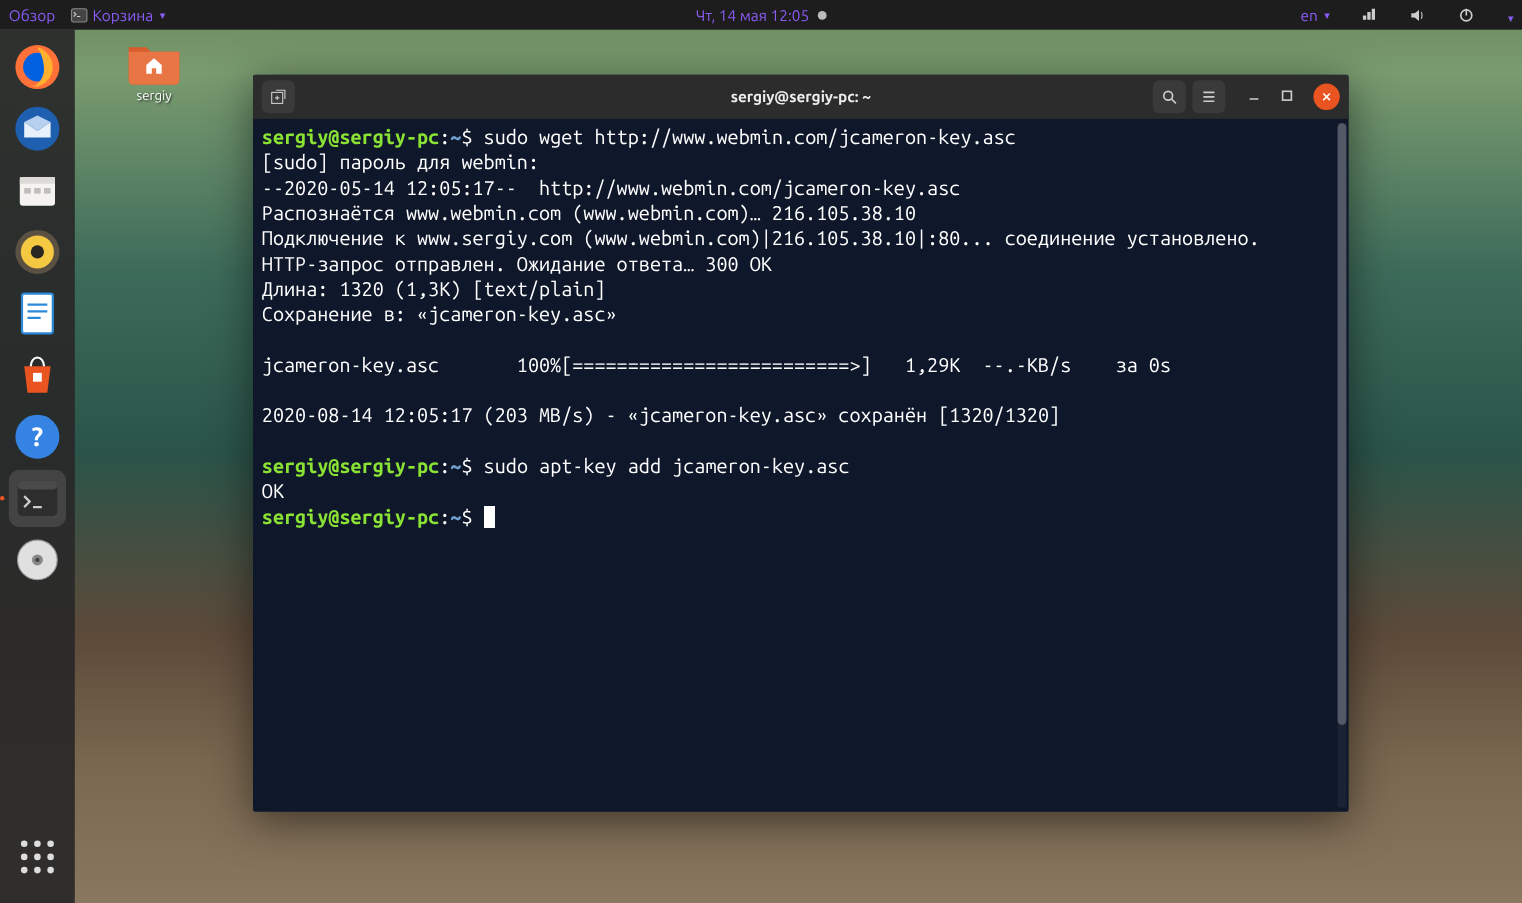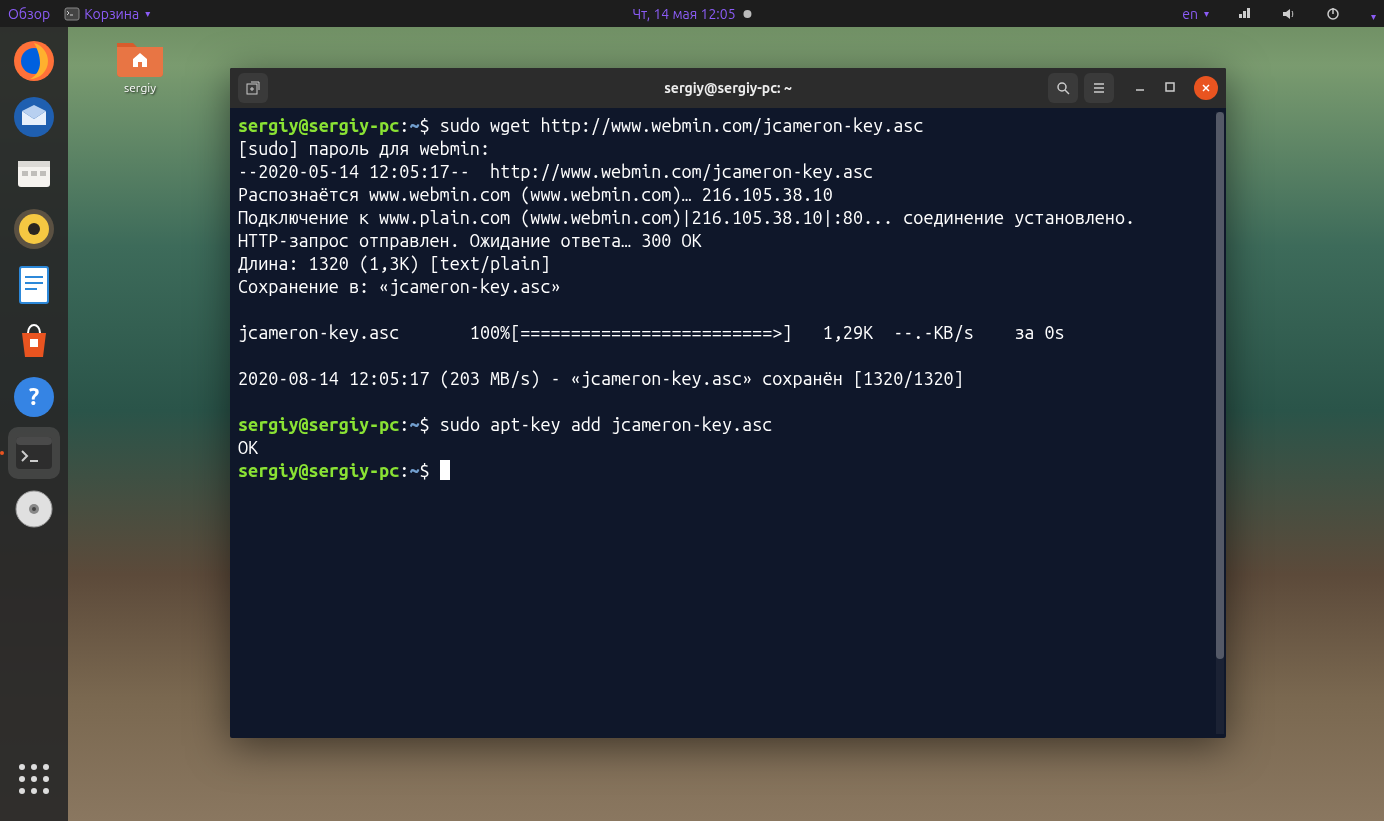--- a/index.html
+++ b/index.html
@@ -210,21 +210,21 @@
               <line x1="9" y1="3" x2="3" y2="9" stroke="#fff" stroke-width="1.5"></line>
             </svg>
           </span>
       </div>
     </div>
   </div>
   <div class="terminal-body"><span class="prompt-user">sergiy@sergiy-pc</span><span class="prompt-sep">:</span><span class="prompt-path">~</span><span class="prompt-sep">$</span> <span>sudo wget http://www.webmin.com/jcameron-key.asc</span>
 <span>[sudo] пароль для webmin: </span>
 <span>--2020-05-14 12:05:17--  http://www.webmin.com/jcameron-key.asc</span>
 <span>Распознаётся www.webmin.com (www.webmin.com)… 216.105.38.10</span>
-<span>Подключение к www.plain.com (www.webmin.com)|216.105.38.10|:80... соединение установлено.</span>
+<span>Подключение к www.sergiy.com (www.webmin.com)|216.105.38.10|:80... соединение установлено.</span>
 <span>HTTP-запрос отправлен. Ожидание ответа… 300 OK</span>
 <span>Длина: 1320 (1,3K) [text/plain]</span>
 <span>Сохранение в: «jcameron-key.asc»</span>
 
 <span>jcameron-key.asc       100%[=========================&gt;]   1,29K  --.-KB/s    за 0s</span>
 
 <span>2020-08-14 12:05:17 (203 MB/s) - «jcameron-key.asc» сохранён [1320/1320]</span>
 
 <span class="prompt-user">sergiy@sergiy-pc</span><span class="prompt-sep">:</span><span class="prompt-path">~</span><span class="prompt-sep">$</span> <span>sudo apt-key add jcameron-key.asc</span>
 <span>OK</span>

